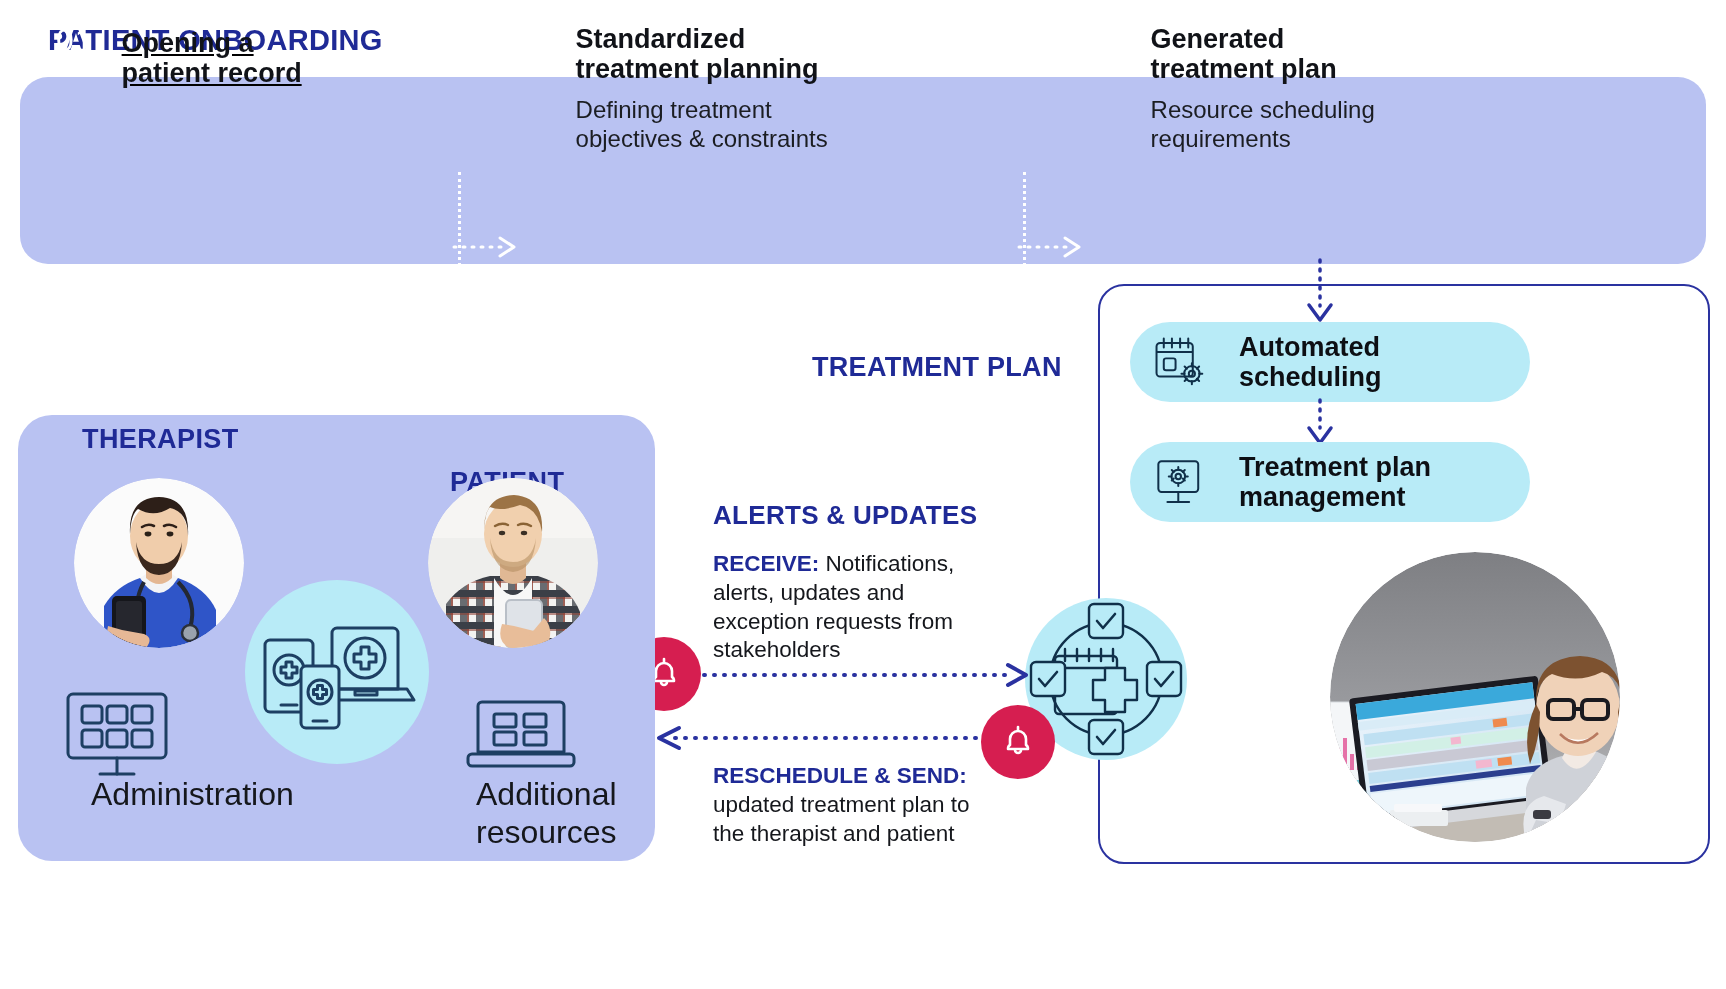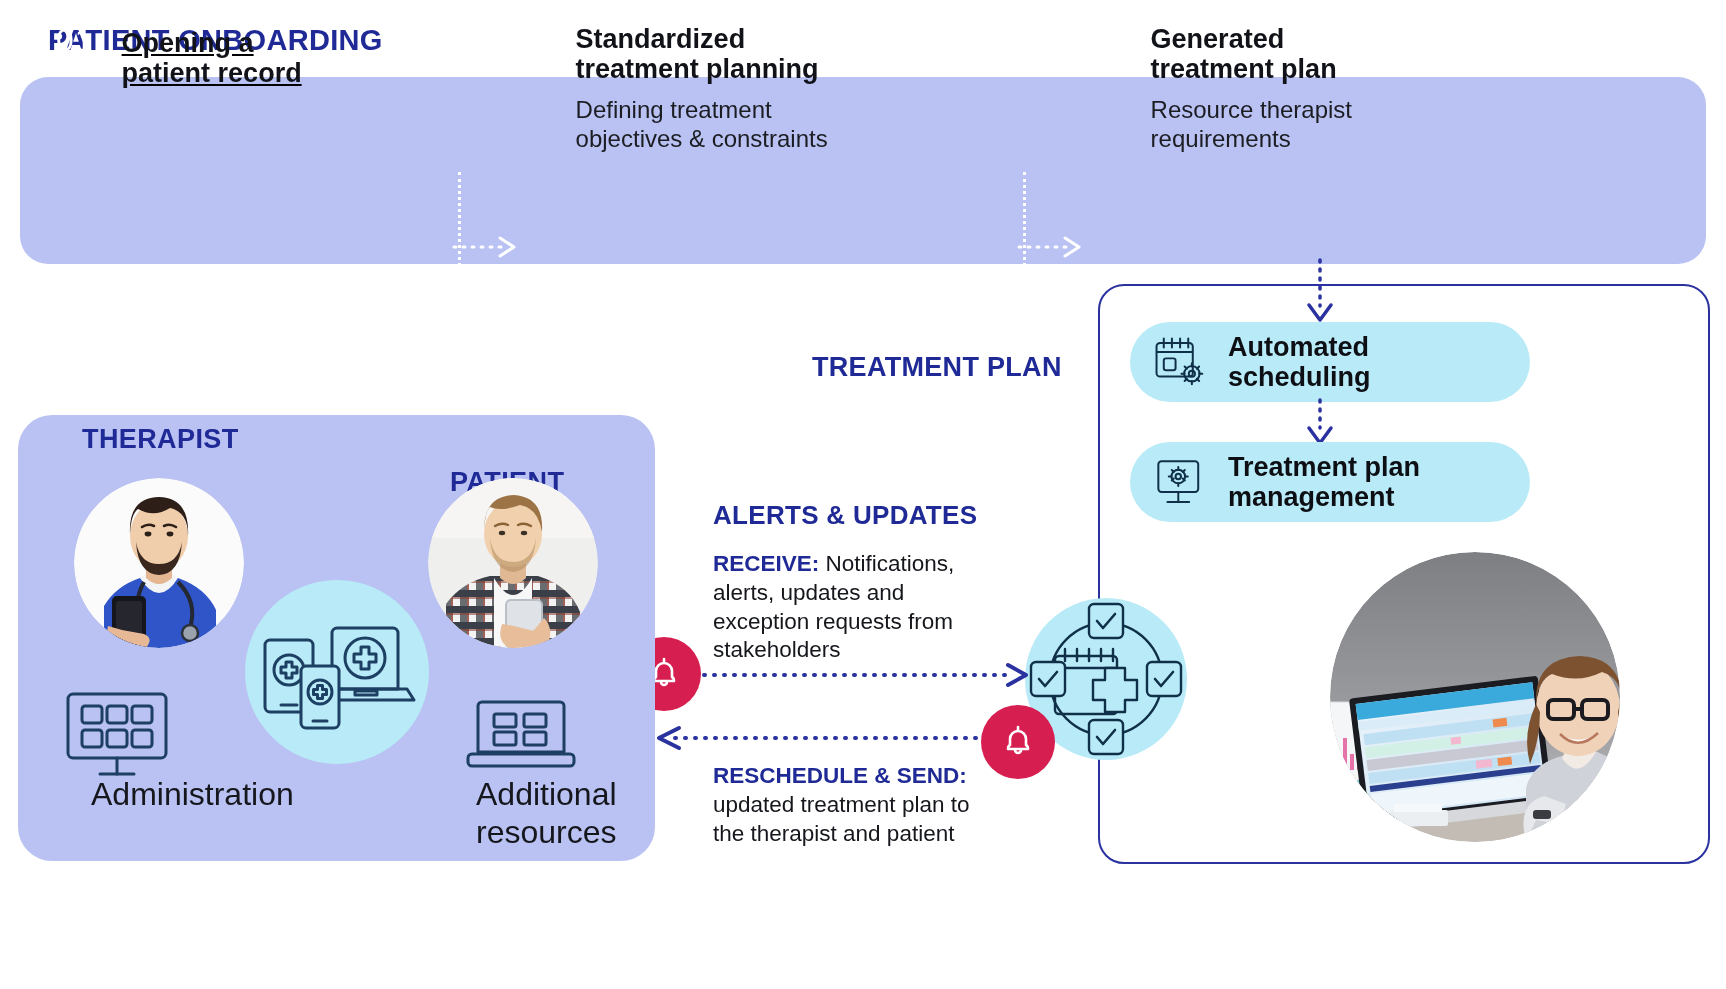--- a/index.html
+++ b/index.html
@@ -182,21 +182,21 @@
     padding-left: 22px;
   }
   #pill-scheduling { left: 1130px; top: 322px; width: 400px; height: 80px; }
   #pill-management { left: 1130px; top: 442px; width: 400px; height: 80px; }
   .pill-label {
     color: #0d0f14;
     font-size: 27px;
     font-weight: bold;
     line-height: 1.12;
     white-space: pre-line;
-    margin-left: 18px;
+    margin-left: 29px;
   }
   .pill-icon { flex: 0 0 auto; width: 58px; height: 58px; }
 
   .dotted-v { position: absolute; }
   #dot-banner-to-panel { left: 1285px; top: 258px; width: 70px; height: 68px; }
   #dot-pill-to-pill { left: 1285px; top: 398px; width: 70px; height: 50px; }
 
   #manager-photo {
     position: absolute;
     left: 1330px; top: 552px;
@@ -246,21 +246,21 @@
       <div class="step-sub">Defining treatment
 objectives &amp; constraints</div>
     </div>
   </div>
 
   <div class="step" id="step-3">
     <div class="step-num">03</div>
     <div class="step-body">
       <div class="step-head">Generated
 treatment plan</div>
-      <div class="step-sub">Resource therapist
+      <div class="step-sub">Resource scheduling
 requirements</div>
     </div>
   </div>
 
   <svg class="dotted-v" id="dot-banner-to-panel" viewBox="0 0 70 68">
     <path d="M35 2 V48" stroke="#2a32a0" stroke-width="3.5" stroke-dasharray="2 7" stroke-linecap="round" fill="none"></path>
     <path d="M24 47 L35 62 L46 47" stroke="#2a32a0" stroke-width="3.5" fill="none" stroke-linecap="round" stroke-linejoin="round"></path>
   </svg>
 
   <div class="section-title" id="treatment-plan-title">TREATMENT PLAN</div>

